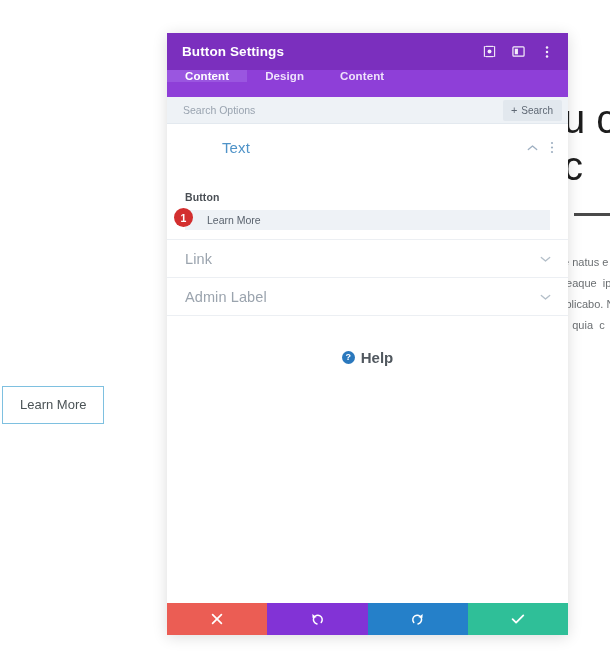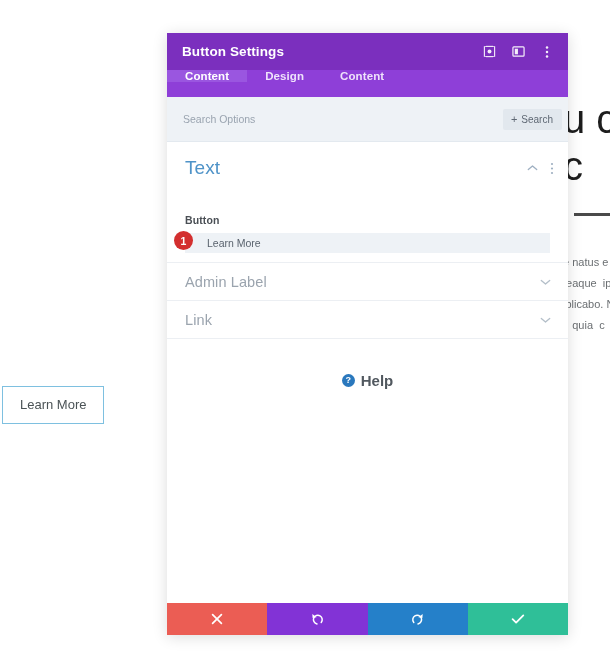--- a/index.html
+++ b/index.html
@@ -139,21 +139,21 @@
     cursor: pointer;
     background: transparent;
   }
   .tab.active {
     background: #9a56e0;
     color: #ffffff;
   }
 
   
   #modal-searchbar {
-    height: 45px;
+    height: 27px;
     background: #eef2f6;
     display: flex;
     align-items: center;
     padding-left: 16px;
     flex: 0 0 auto;
     border-bottom: 1px solid #e3e9ef;
   }
   #search-input {
     flex: 1 1 auto;
     border: none;
@@ -194,23 +194,24 @@
   
   .section-open { border-bottom: 1px solid #eceff3; padding-bottom: 9px; }
   .section-open-head {
     display: flex;
     align-items: center;
     padding: 15px 14px 12px 18px;
   }
   .section-open-title {
     flex: 1 1 auto;
     color: #4f93c8;
-    font-size: 19px;
+    font-size: 15px;
     font-weight: 400;
     letter-spacing: 0.1px;
+    margin-left: 37px;
   }
   .sec-icons { display: flex; align-items: center; gap: 12px; }
   .sec-icon { cursor: pointer; display: flex; align-items: center; justify-content: center; }
 
   .field-block { padding: 0 18px 0 18px; position: relative; margin-top: 23px; }
   .field-label {
     font-size: 10.5px;
     font-weight: bold;
     color: #4a4f55;
     letter-spacing: 0.1px;
@@ -403,30 +404,30 @@
       <div class="field-block">
         <div class="field-label">Button</div>
         <div class="field-input-wrap">
           <div id="text-badge">1</div>
           <input class="field-input" type="text" value="Learn More" style="">
         </div>
       </div>
     </div>
 
     <div class="section-closed">
-      <div class="section-closed-title">Admin Label</div>
+      <div class="section-closed-title">Link</div>
       <div class="sec-icon">
         <svg width="11" height="8" viewBox="0 0 11 8">
           <path d="M1.3 2.4 L5.5 6.1 L9.7 2.4" fill="none" stroke="#b4bfc9" stroke-width="1.3" stroke-linecap="round" stroke-linejoin="round"></path>
         </svg>
       </div>
     </div>
 
     <div class="section-closed">
-      <div class="section-closed-title">Link</div>
+      <div class="section-closed-title">Admin Label</div>
       <div class="sec-icon">
         <svg width="11" height="8" viewBox="0 0 11 8">
           <path d="M1.3 2.4 L5.5 6.1 L9.7 2.4" fill="none" stroke="#b4bfc9" stroke-width="1.3" stroke-linecap="round" stroke-linejoin="round"></path>
         </svg>
       </div>
     </div>
 
     <div id="help-row">
       <div id="help-icon">?</div>
       <div id="help-label">Help</div>

